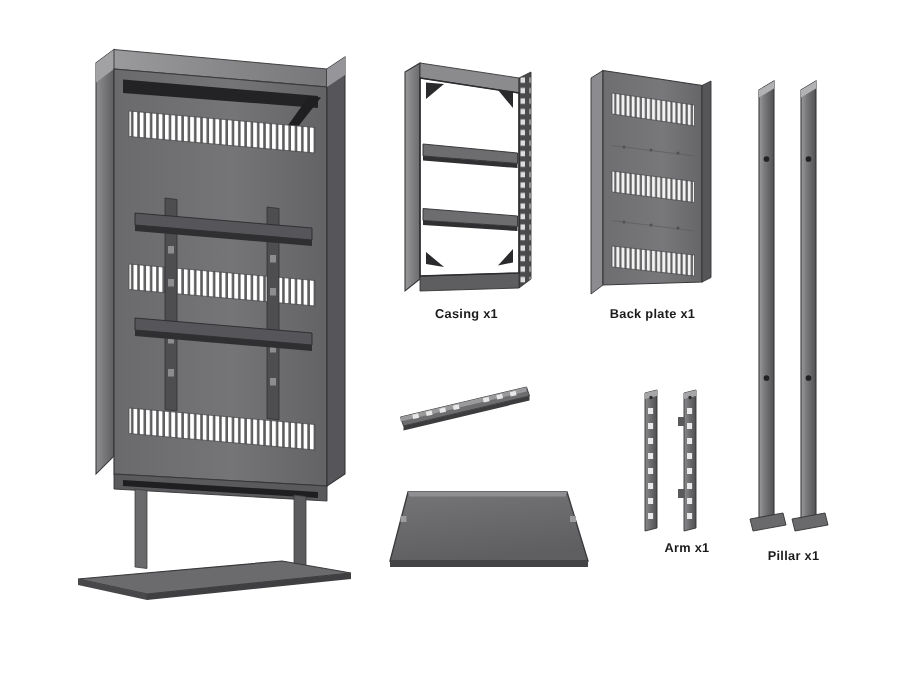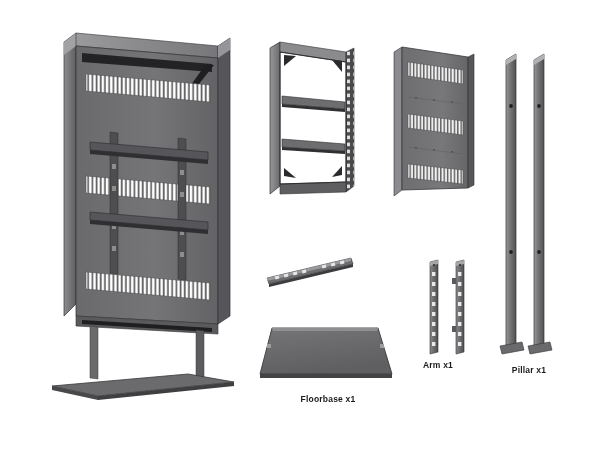--- a/index.html
+++ b/index.html
@@ -133,20 +133,21 @@
 
       <polygon points="20,103 83,108 83,115 20,111" fill="#6d6d70" stroke="#2d2d2f" stroke-width="0.6"></polygon>
       <polygon points="20,111 83,115 83,118 20,114" fill="#303032"></polygon>
 
       <polygon points="22,19 34,20 22,30" fill="#2a2a2c"></polygon>
       <polygon points="80,25 70,24 80,36" fill="#2a2a2c"></polygon>
       <polygon points="22,140 34,142 22,132" fill="#2a2a2c"></polygon>
       <polygon points="80,139 70,141 80,130" fill="#2a2a2c"></polygon>
     </svg>
   </div>
+  <div class="label" style="left:246px;top:204px;width:130px;">Casing x1</div>
 
   <div class="part" style="left:390px;top:40px;">
     <svg width="90" height="165" viewBox="0 0 90 165">
       <defs>
         <linearGradient id="bpG" x1="0" y1="0" x2="1" y2="0">
           <stop offset="0" stop-color="#6e6e71"></stop>
           <stop offset="0.6" stop-color="#78787b"></stop>
           <stop offset="1" stop-color="#666669"></stop>
         </linearGradient>
         <pattern id="vent2" width="3.4" height="10" patternUnits="userSpaceOnUse">
@@ -172,20 +173,21 @@
           <circle cx="44" cy="60" r="1"></circle>
           <circle cx="62" cy="62" r="1"></circle>
         <circle cx="26" cy="108" r="1"></circle>
           <circle cx="44" cy="110" r="1"></circle>
           <circle cx="62" cy="112" r="1"></circle>
       </g>
       <line x1="18" y1="57" x2="73" y2="64" stroke="#5e5e60" stroke-width="0.5"></line>
       <line x1="18" y1="107" x2="73" y2="114" stroke="#5e5e60" stroke-width="0.5"></line>
     </svg>
   </div>
+  <div class="label" style="left:375px;top:204px;width:120px;">Back plate x1</div>
 
   <div class="part" style="left:265px;top:256px;">
     <svg width="92" height="32" viewBox="0 0 92 32">
       <polygon points="2,22 86,2 88,8 4,28" fill="#6d6d70" stroke="#343436" stroke-width="0.6"></polygon>
       <polygon points="2,22 86,2 86,5 2,25" fill="#9a9a9d"></polygon>
       <polygon points="4,28 88,8 88,11 4,31" fill="#3c3c3e"></polygon>
       <g fill="#e8e8e8">
         <rect x="10" y="20" width="4" height="3" transform="rotate(-13 12 21)"></rect>
         <rect x="19" y="18" width="4" height="3" transform="rotate(-13 21 19)"></rect>
         <rect x="28" y="16" width="4" height="3" transform="rotate(-13 30 17)"></rect>
@@ -207,21 +209,20 @@
       </defs>
       <polygon points="14,6 120,6 134,52 2,52" fill="url(#fbG)" stroke="#3a3a3c" stroke-width="0.9"></polygon>
       <polygon points="2,52 134,52 134,56 2,56" fill="#434345"></polygon>
       <polygon points="14,6 120,6 119,9 15,9" fill="#8f8f92"></polygon>
       <g fill="#9d9da0">
         <polygon points="9,22 13,22 13,26 9,26"></polygon>
         <polygon points="122,22 126,22 126,26 122,26"></polygon>
       </g>
     </svg>
   </div>
-  <div class="label" style="left:265px;top:394px;width:126px;">Floorbase x1</div>
 
   <div class="part" style="left:424px;top:256px;">
     <svg width="52" height="105" viewBox="0 0 52 105">
       <defs>
         <linearGradient id="armG" x1="0" y1="0" x2="1" y2="0">
           <stop offset="0" stop-color="#8a8a8d"></stop>
           <stop offset="0.5" stop-color="#6a6a6d"></stop>
           <stop offset="1" stop-color="#4f4f52"></stop>
         </linearGradient>
       </defs>
@@ -254,21 +255,21 @@
             <rect x="34" y="66" width="3.4" height="4"></rect>
           <rect x="34" y="76" width="3.4" height="4"></rect>
             <rect x="34" y="86" width="3.4" height="4"></rect>
         </g>
         <polygon points="28,22 32,22 32,28 28,28" fill="#5a5a5d"></polygon>
         <polygon points="28,70 32,70 32,76 28,76" fill="#5a5a5d"></polygon>
         <circle cx="36" cy="9" r="1.1" fill="#2e2e30"></circle>
       </g>
     </svg>
   </div>
-  <div class="label" style="left:396px;top:360px;width:84px;">Arm x1</div>
+  <div class="label" style="left:416px;top:360px;width:84px;">Arm x1</div>
 
   <div class="part" style="left:498px;top:48px;">
     <svg width="60" height="320" viewBox="0 0 60 320">
       <defs>
         <linearGradient id="pilG" x1="0" y1="0" x2="1" y2="0">
           <stop offset="0" stop-color="#9b9b9e"></stop>
           <stop offset="0.35" stop-color="#7a7a7d"></stop>
           <stop offset="1" stop-color="#515154"></stop>
         </linearGradient>
       </defs>

